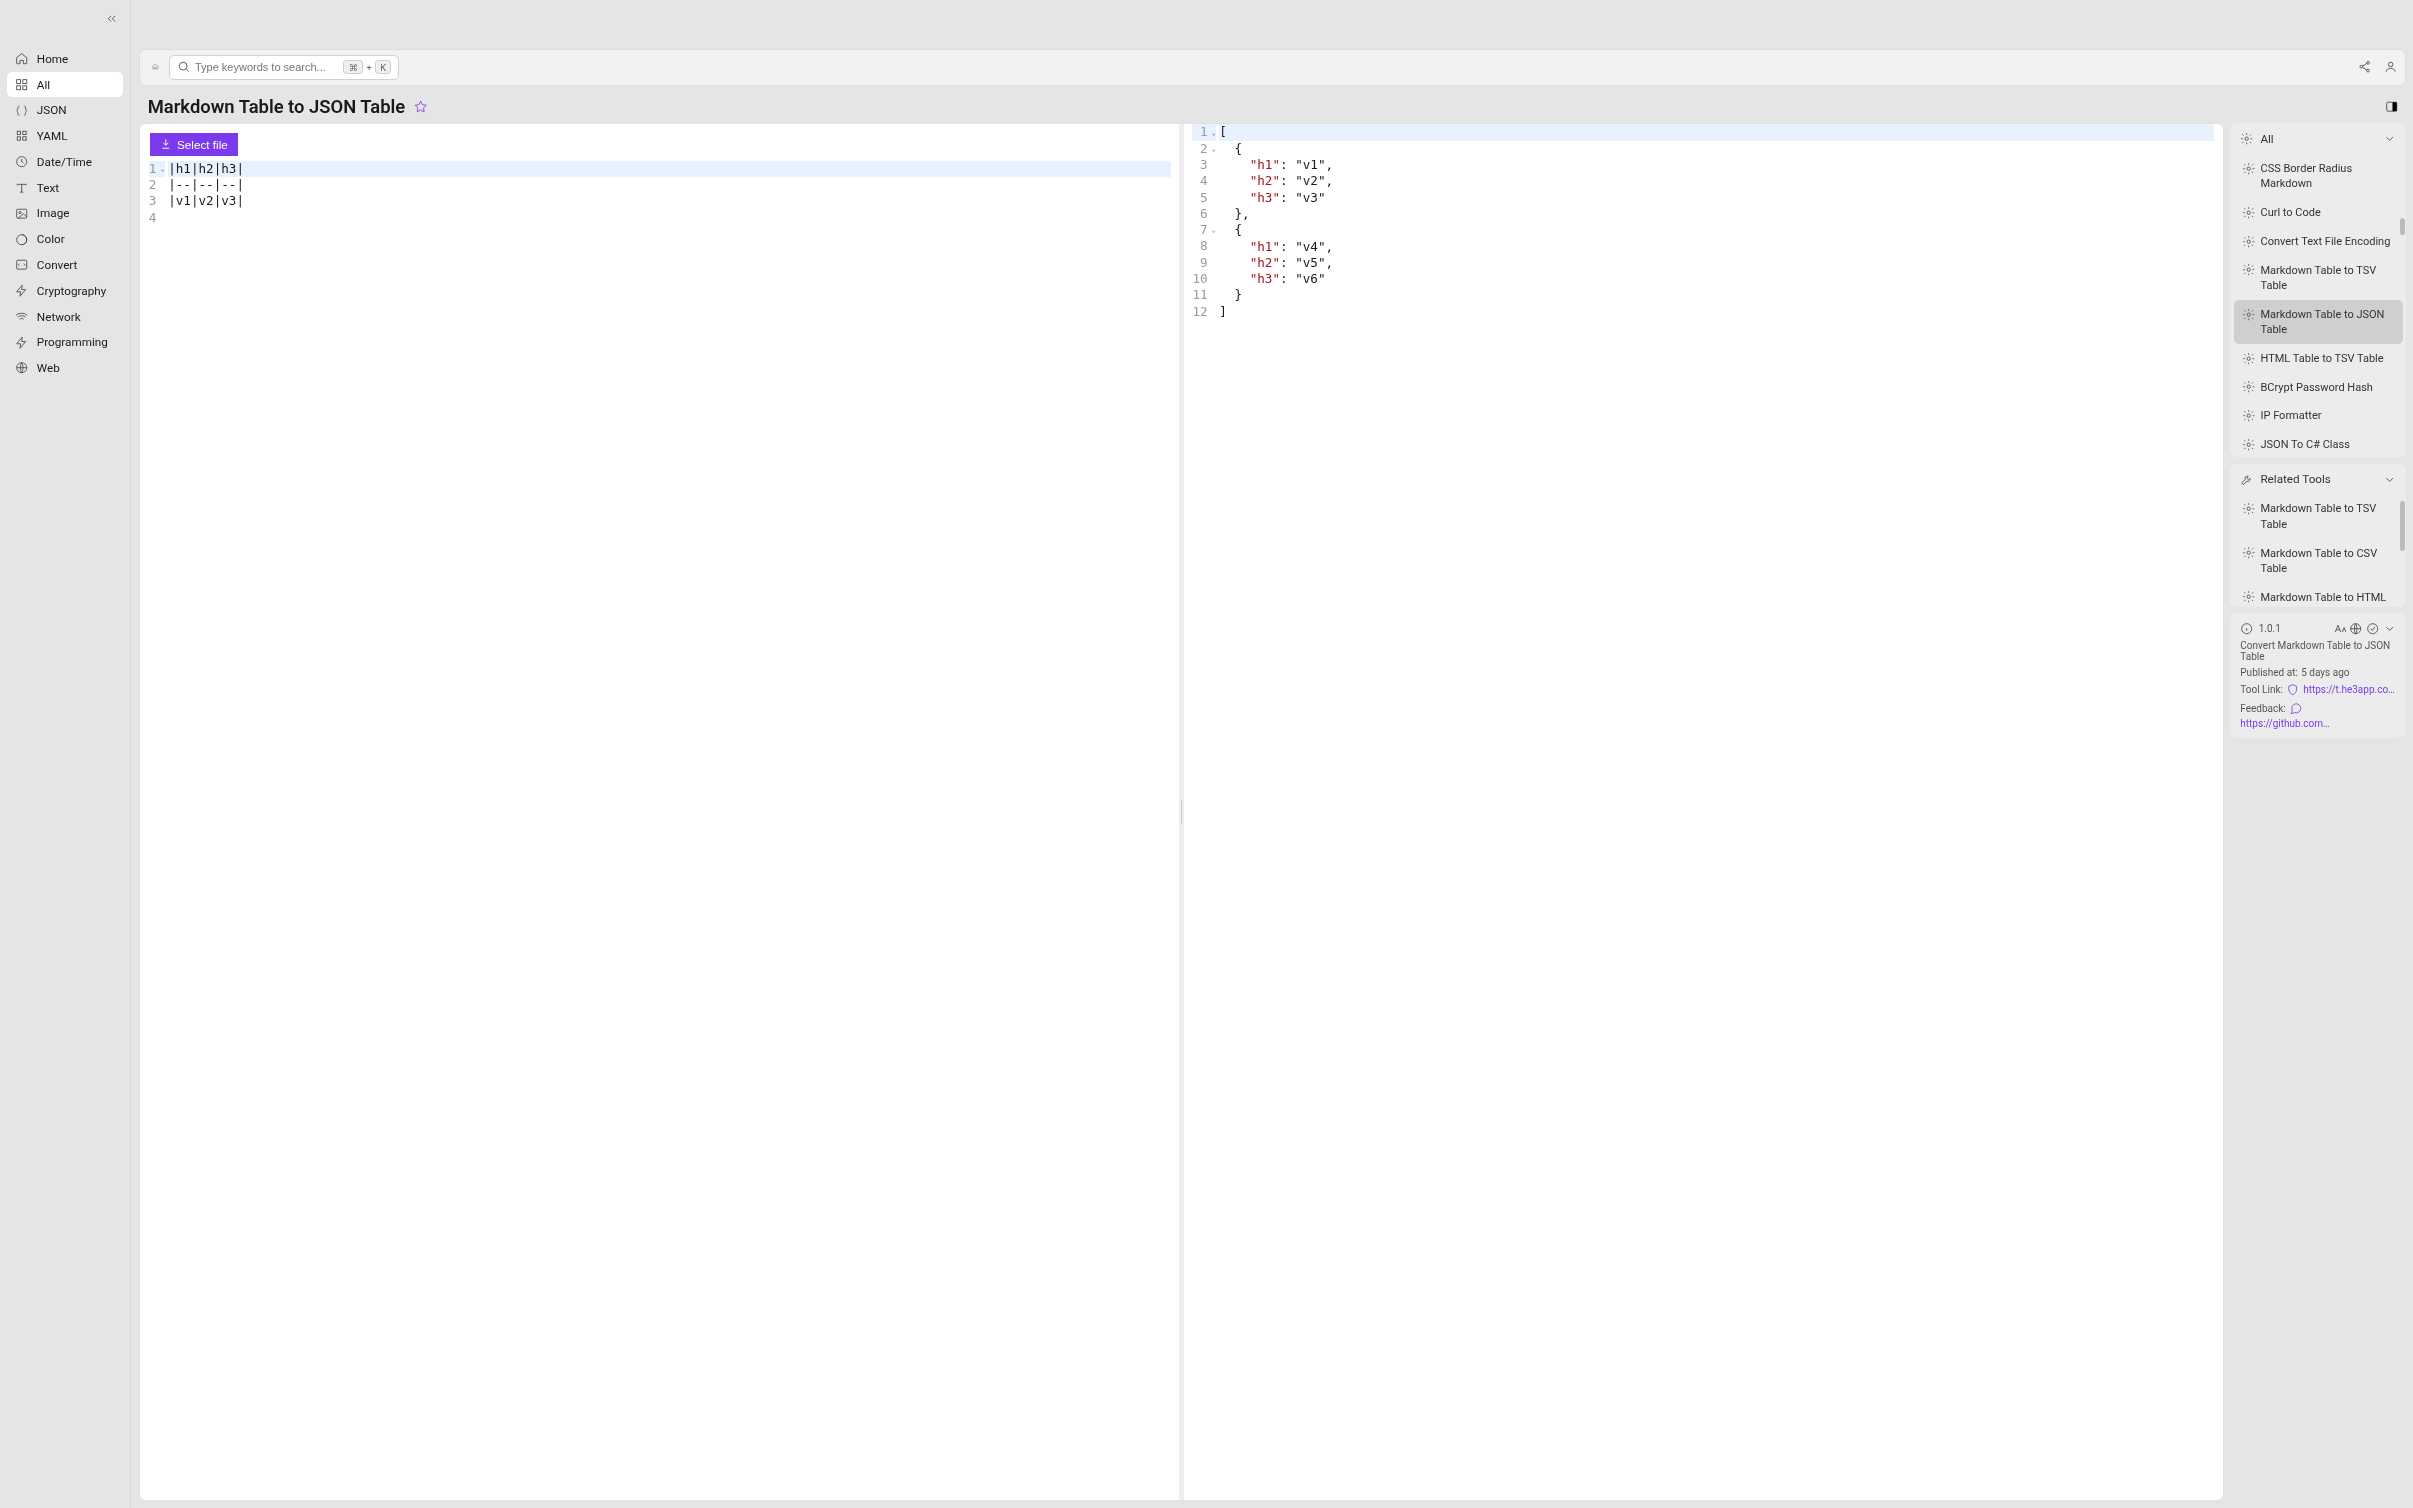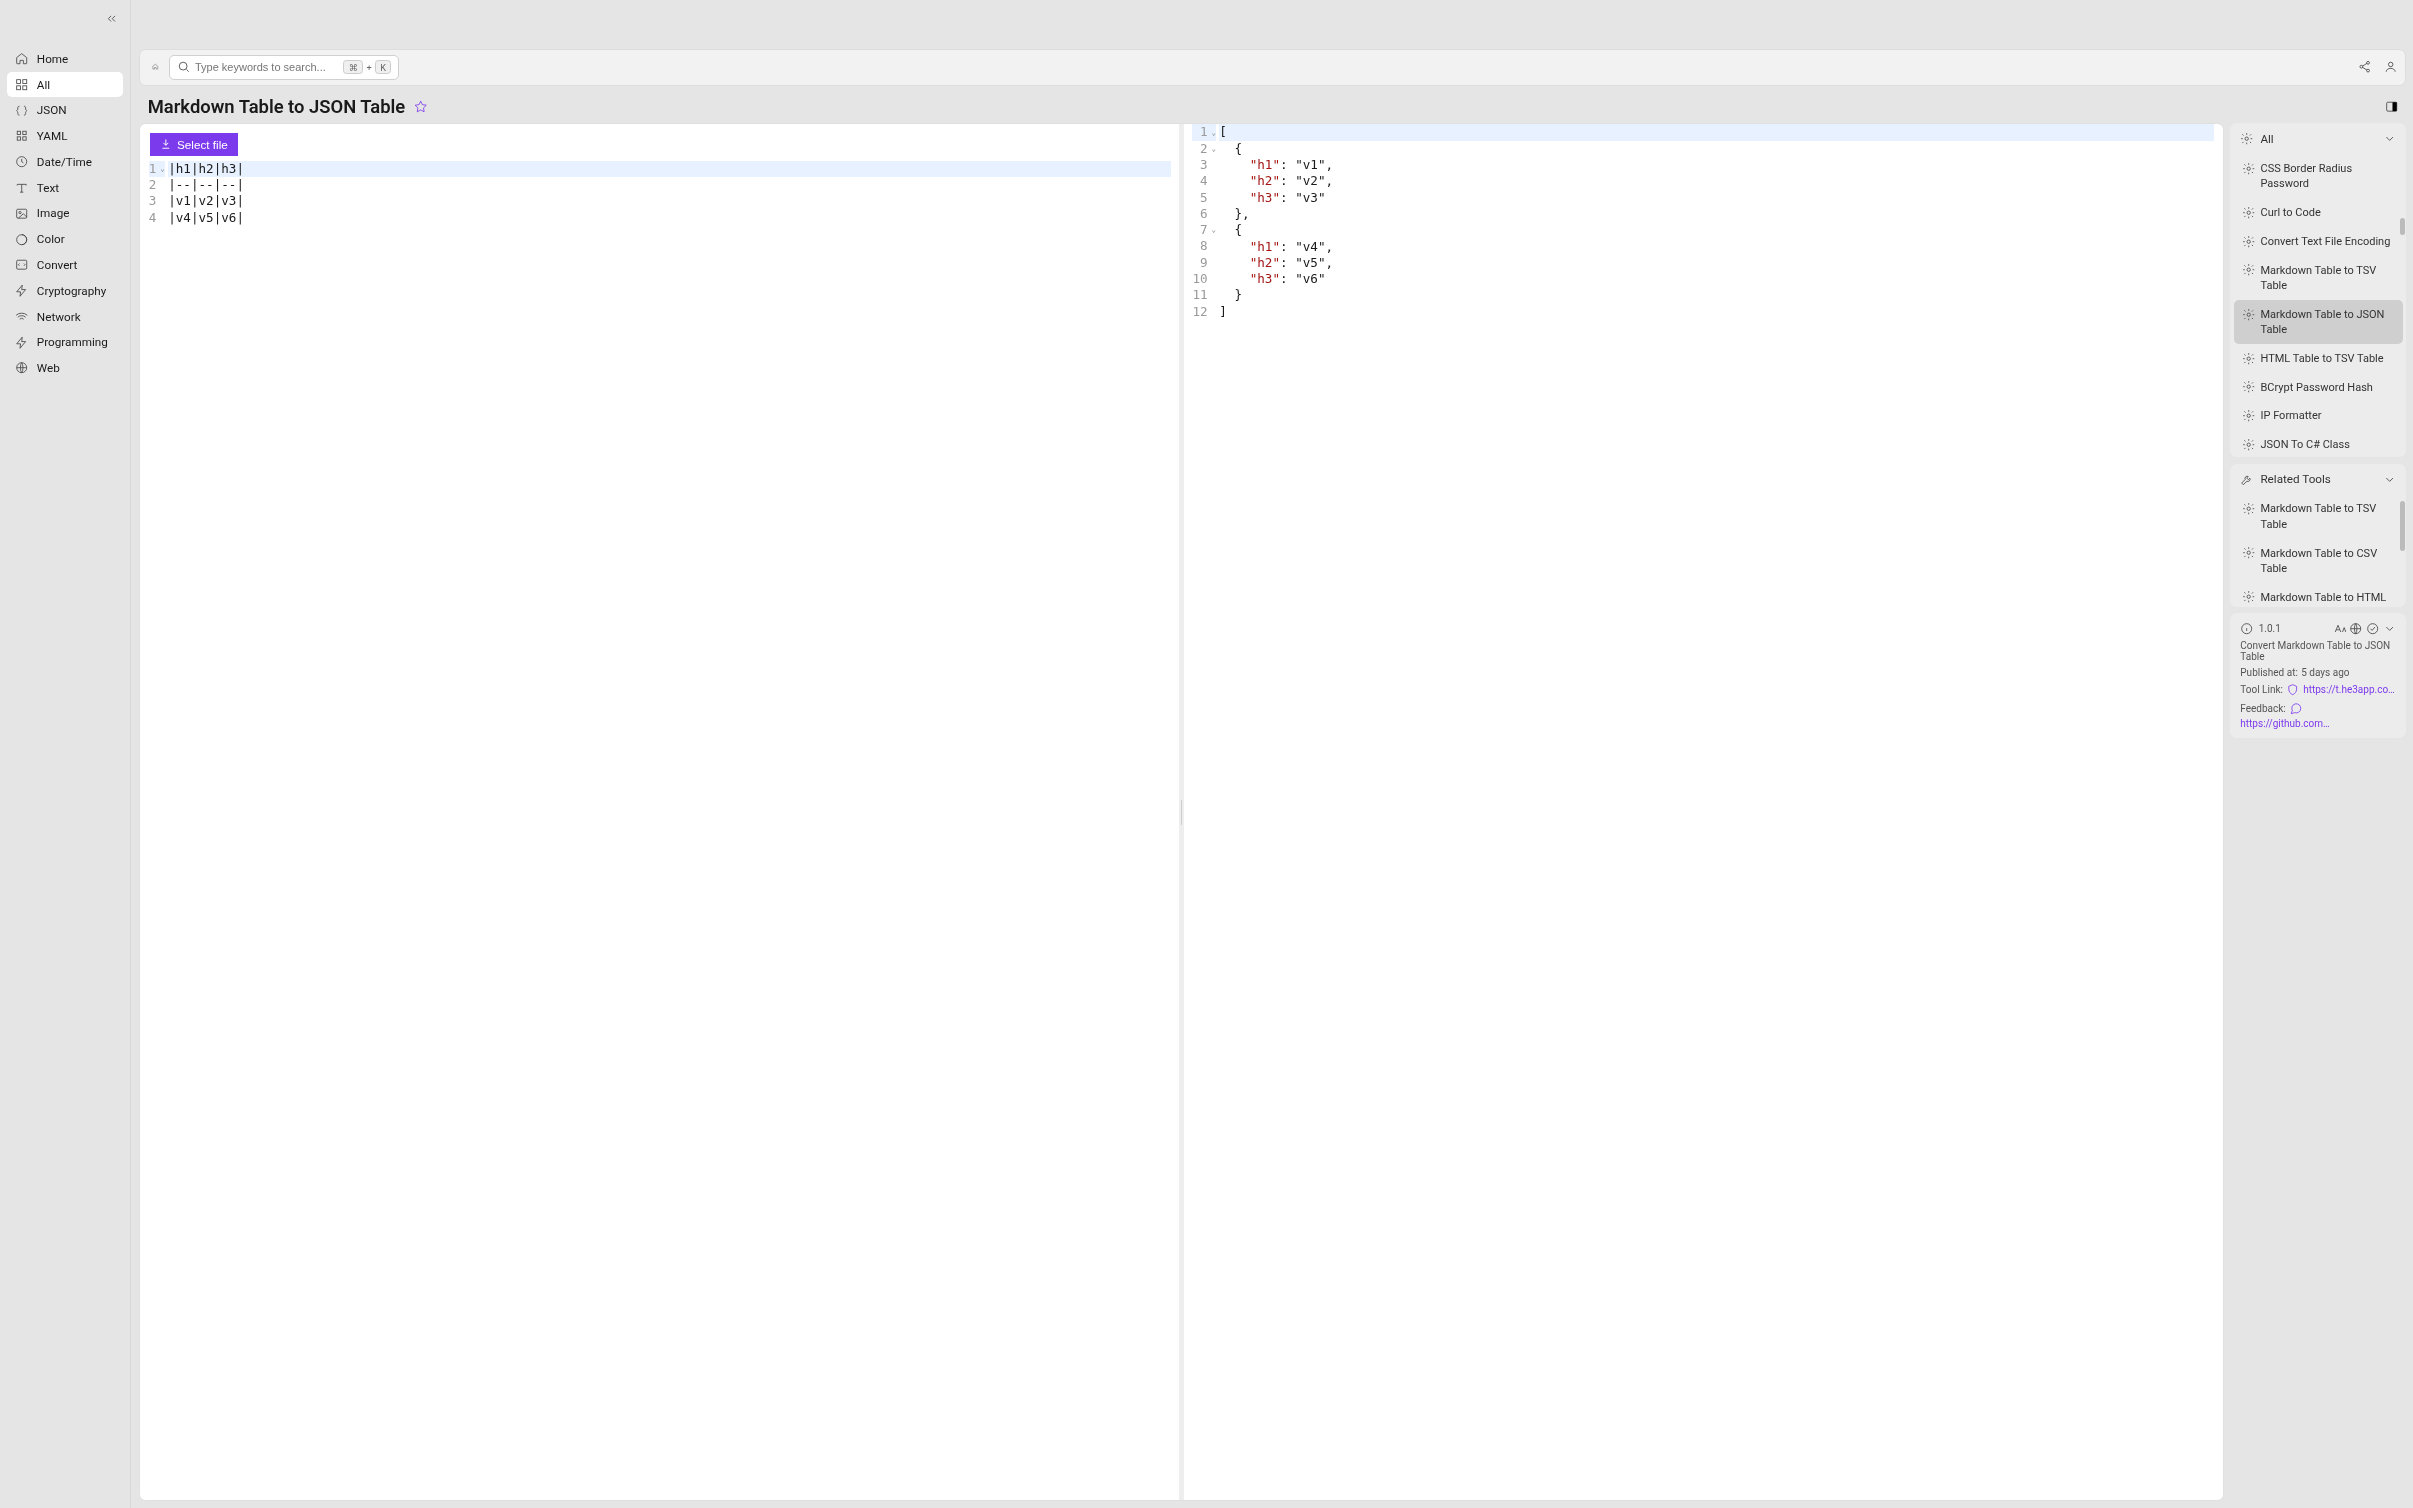--- a/index.html
+++ b/index.html
@@ -355,21 +355,21 @@
           <div class="pane-toolbar">
             <button class="btn">
               <svg viewBox="0 0 24 24">
                   <path d="M12 3v12M7 10l5 5 5-5M5 21h14"></path>
                 </svg>
               <span>Select file</span>
             </button>
           </div>
           <div class="code-area">
             <div class="gutter" id="left-gutter"><div class="ln hl"><span>1</span><span class="fold">⌄</span></div><div class="ln"><span>2</span><span class="fold"></span></div><div class="ln"><span>3</span><span class="fold"></span></div><div class="ln"><span>4</span><span class="fold"></span></div></div>
-            <div class="code" id="left-code"><div class="line hl">|h1|h2|h3|</div><div class="line">|--|--|--|</div><div class="line">|v1|v2|v3|</div><div class="line">|v4|v5|v6|</div></div>
+            <div class="code" id="left-code"><div class="line hl">|h1|h2|h3|</div><div class="line">|--|--|--|</div><div class="line">|v1|v2|v3|</div></div>
           </div>
         </div>
         <div class="divider"></div>
 
         <div class="pane">
           <div class="code-area">
             <div class="gutter" id="right-gutter"><div class="ln hl"><span>1</span><span class="fold">⌄</span></div><div class="ln"><span>2</span><span class="fold">⌄</span></div><div class="ln"><span>3</span><span class="fold"></span></div><div class="ln"><span>4</span><span class="fold"></span></div><div class="ln"><span>5</span><span class="fold"></span></div><div class="ln"><span>6</span><span class="fold"></span></div><div class="ln"><span>7</span><span class="fold">⌄</span></div><div class="ln"><span>8</span><span class="fold"></span></div><div class="ln"><span>9</span><span class="fold"></span></div><div class="ln"><span>10</span><span class="fold"></span></div><div class="ln"><span>11</span><span class="fold"></span></div><div class="ln"><span>12</span><span class="fold"></span></div></div>
             <div class="code" id="right-code"><div class="line hl">[</div><div class="line">  {</div><div class="line">    <span class="tok-key">"h1"</span><span class="tok-pun">:</span> "v1",</div><div class="line">    <span class="tok-key">"h2"</span><span class="tok-pun">:</span> "v2",</div><div class="line">    <span class="tok-key">"h3"</span><span class="tok-pun">:</span> "v3"</div><div class="line">  },</div><div class="line">  {</div><div class="line">    <span class="tok-key">"h1"</span><span class="tok-pun">:</span> "v4",</div><div class="line">    <span class="tok-key">"h2"</span><span class="tok-pun">:</span> "v5",</div><div class="line">    <span class="tok-key">"h3"</span><span class="tok-pun">:</span> "v6"</div><div class="line">  }</div><div class="line">]</div></div>
           </div>
         </div>
@@ -393,21 +393,21 @@
             </span>
         </div>
         <div class="section-body" id="all-tools-body">
           <div class="tool-item">
               <span class="icon ico">
                 <svg viewBox="0 0 24 24">
                   <circle cx="12" cy="12" r="3"></circle>
                   <path d="M12 2v3M12 19v3M4.2 4.2l2.1 2.1M17.7 17.7l2.1 2.1M2 12h3M19 12h3M4.2 19.8l2.1-2.1M17.7 6.3l2.1-2.1"></path>
                 </svg>
               </span>
-              <span>CSS Border Radius Password</span>
+              <span>CSS Border Radius Markdown</span>
             </div>
             <div class="tool-item">
               <span class="icon ico">
                 <svg viewBox="0 0 24 24">
                   <circle cx="12" cy="12" r="3"></circle>
                   <path d="M12 2v3M12 19v3M4.2 4.2l2.1 2.1M17.7 17.7l2.1 2.1M2 12h3M19 12h3M4.2 19.8l2.1-2.1M17.7 6.3l2.1-2.1"></path>
                 </svg>
               </span>
               <span>Curl to Code</span>
             </div>

